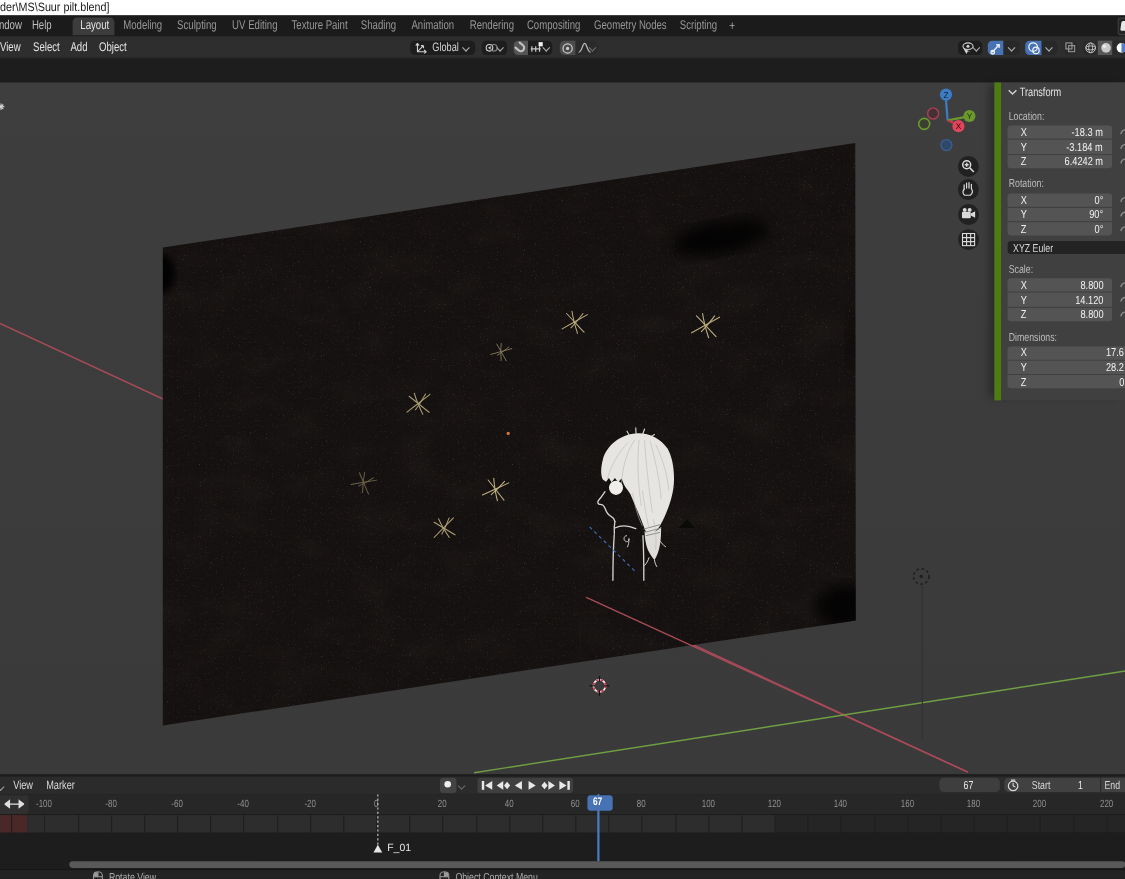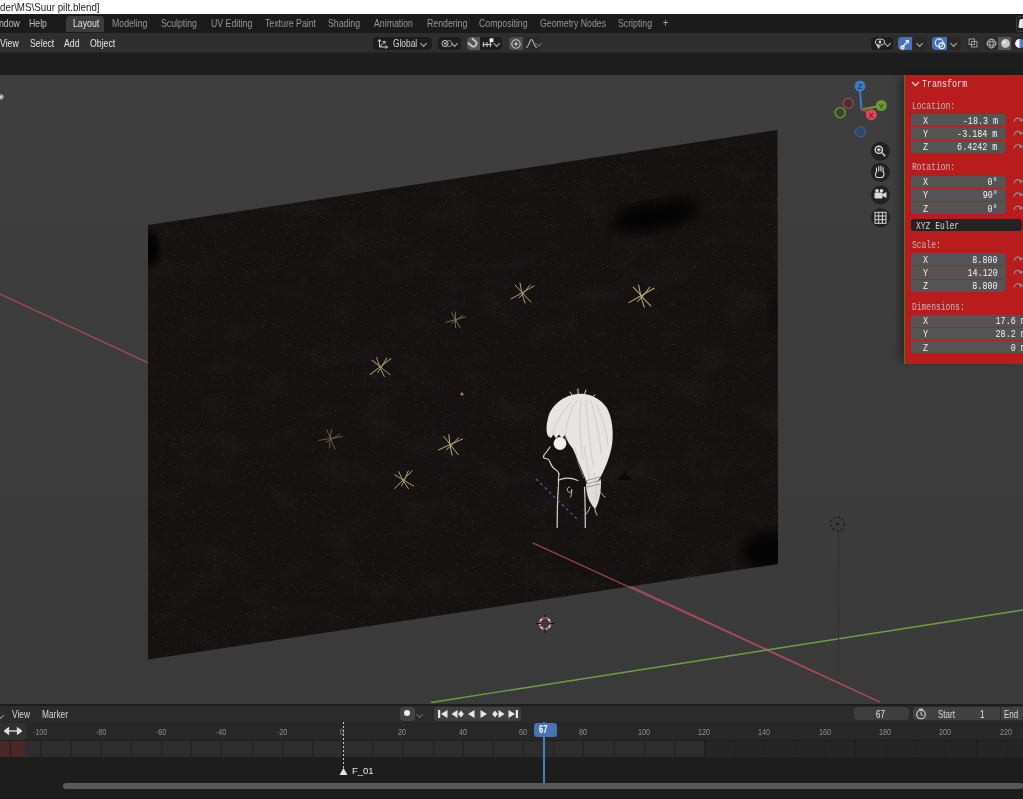--- a/index.html
+++ b/index.html
@@ -333,21 +333,21 @@
 
     <g stroke="#e8e8e8" stroke-width="1" opacity="0.9">
       <line x1="-2" y1="97" x2="4" y2="97"></line>
           <line x1="1" y1="94" x2="1" y2="100"></line>
       <line x1="-1" y1="95" x2="3" y2="99"></line>
           <line x1="3" y1="95" x2="-1" y2="99"></line>
     </g>
   </svg>
 </div>
 
-<div class="abs" style="left:904px;top:75px;width:119px;height:289px;background:#b91c1c;border-left:1px solid #4d7c0f;box-sizing:border-box;font-size:10.5px;box-shadow:-7px 0 7px -2px rgba(0,0,0,0.28);font-family:Liberation Mono, monospace;">
+<div class="abs" style="left:904px;top:75px;width:119px;height:289px;background:#404040;border-left:6px solid #4d7c0f;box-sizing:border-box;font-size:10.5px;box-shadow:-7px 0 7px -2px rgba(0,0,0,0.28);">
   <svg class="abs" style="left:6px;top:6px;" width="9" height="6" viewBox="0 0 9 6">
         <path d="M1,1 L4.5,4.5 L8,1" fill="none" stroke="#d0d0d0" stroke-width="1.3"></path>
       </svg>
   <div class="txt" style="left:16.5px;top:2.5px;font-size:11px;color:#e2e2e2;">Transform</div>
   <div class="txt" style="left:7px;top:24.5px;color:#bcbcbc;">Location:</div>
   <div class="abs fld" style="left:6.3px;top:39px;border-radius:3px 3px 0 0;">
         <span>X</span>
         <b>-18.3 m</b>
       </div>
   <div class="abs fld" style="left:6.3px;top:52.3px;">
@@ -546,13 +546,27 @@
   </svg>
 
   <div class="abs" style="left:543.2px;top:18px;width:2.2px;height:61px;background:#4a7cc4;"></div>
   <div class="abs" style="left:533.5px;top:18.5px;width:23px;height:14px;background:#4772b3;border-radius:3px;">
     <div class="txt" style="left:5px;top:1px;font-size:10px;color:#fff;font-weight:bold;">67</div>
   </div>
 
   <div class="abs" style="left:63px;top:79px;width:960px;height:5.5px;background:#595959;border-radius:3px;"></div>
 </div>
 
+<div class="abs" style="left:0;top:790px;width:1023px;height:9px;background:#232323;border-top:1px solid #161616;box-sizing:border-box;overflow:hidden;">
+  <svg class="abs" style="left:84px;top:1px;" width="10" height="12" viewBox="0 0 10 12">
+    <rect x="1" y="0.5" width="8" height="11" rx="3.5" fill="none" stroke="#9a9a9a" stroke-width="1"></rect>
+    <path d="M1,5 L9,5 M5,0.5 L5,5" stroke="#9a9a9a" stroke-width="1"></path>
+    <rect x="1.5" y="1" width="3.5" height="4" fill="#9a9a9a"></rect>
+  </svg>
+  <div class="txt" style="left:99px;top:1px;font-size:10.5px;color:#ababab;">Rotate View</div>
+  <svg class="abs" style="left:399px;top:1px;" width="10" height="12" viewBox="0 0 10 12">
+    <rect x="1" y="0.5" width="8" height="11" rx="3.5" fill="none" stroke="#9a9a9a" stroke-width="1"></rect>
+    <path d="M1,5 L9,5 M5,0.5 L5,5" stroke="#9a9a9a" stroke-width="1"></path>
+    <rect x="5" y="1" width="3.5" height="4" fill="#9a9a9a"></rect>
+  </svg>
+  <div class="txt" style="left:414px;top:1px;font-size:10.5px;color:#ababab;">Object Context Menu</div>
+</div>
 
 </div>
 </body></html>

